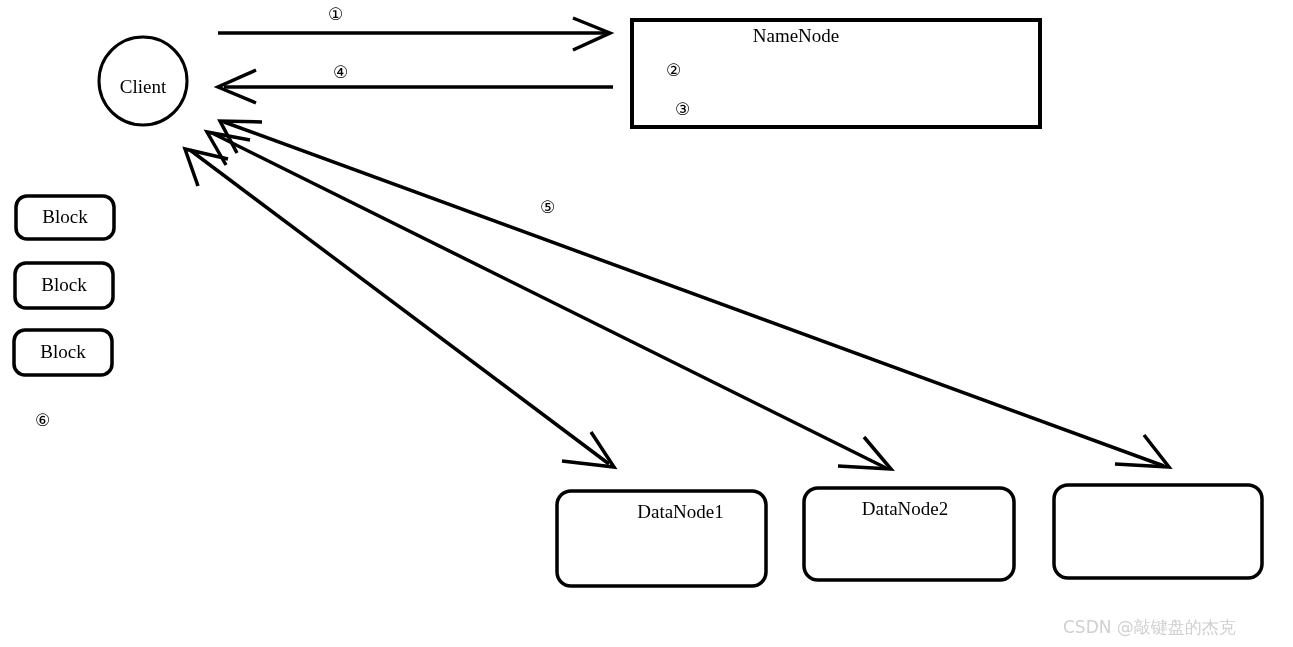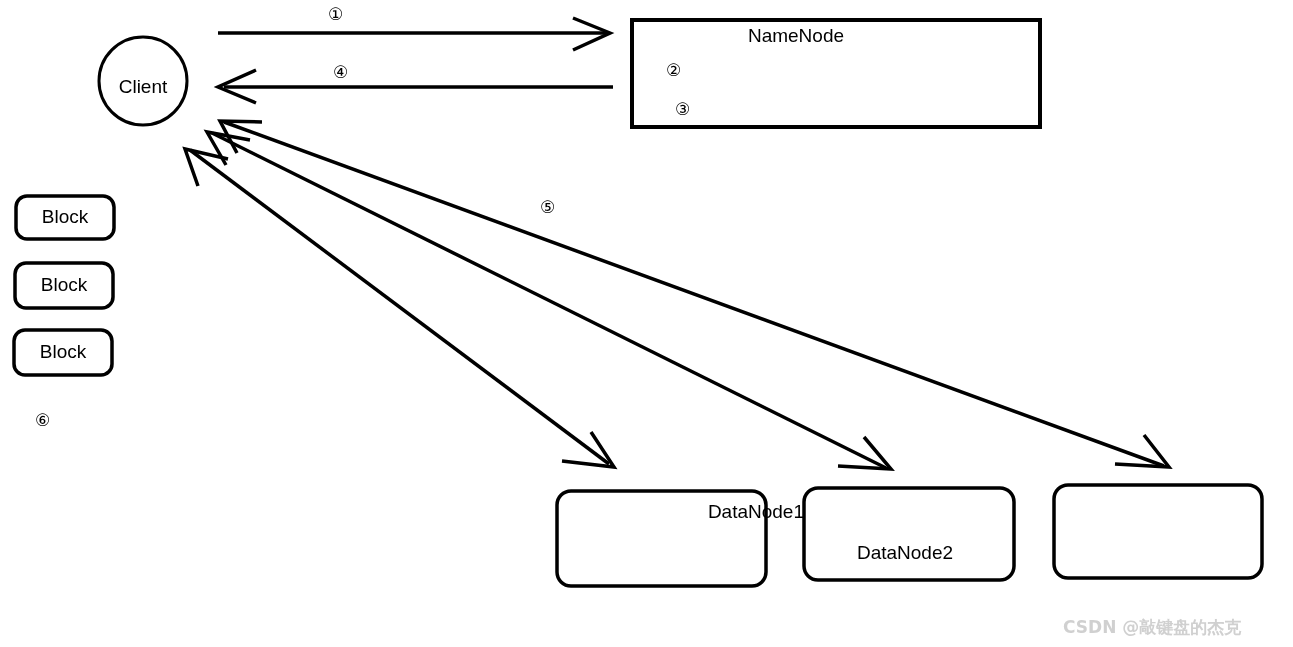--- a/index.html
+++ b/index.html
@@ -20,21 +20,21 @@
   #diagram-svg {
     position: absolute;
     left: 0;
     top: 0;
     width: 1293px;
     height: 647px;
   }
   .node-label {
     position: absolute;
     color: #000000;
-    font-family: Liberation Sans, sans-serif;
+    font-family: Liberation Serif, serif;
     font-size: 19px;
     white-space: nowrap;
     text-align: center;
     user-select: none;
   }
   .step-marker {
     position: absolute;
     color: #000000;
     font-family: "DejaVu Sans", sans-serif;
     font-size: 17px;
@@ -42,21 +42,20 @@
     white-space: nowrap;
     user-select: none;
   }
   .watermark {
     position: absolute;
     color: #d0d0d0;
     font-family: "DejaVu Sans", sans-serif;
     font-size: 17px;
     white-space: nowrap;
     user-select: none;
-    font-weight: bold;
   }
 </style>
 </head>
 <body>
 
 <div id="canvas">
 
   <svg id="diagram-svg" viewBox="0 0 1293 647">
 
     <circle cx="143" cy="81" r="44" fill="#ffffff" stroke="#000000" stroke-width="3"></circle>
@@ -102,22 +101,22 @@
   </svg>
 
   <div class="node-label" style="left:103px; top:76px; width:80px;">Client</div>
 
   <div class="node-label" style="left:706px; top:25px; width:180px;">NameNode</div>
 
   <div class="node-label" style="left:16px; top:206px; width:98px;">Block</div>
   <div class="node-label" style="left:15px; top:274px; width:98px;">Block</div>
   <div class="node-label" style="left:14px; top:341px; width:98px;">Block</div>
 
-  <div class="node-label" style="left:557px; top:501px; width:247px;text-align:right;">DataNode1</div>
-  <div class="node-label" style="left:804px; top:498px; width:202px;margin-top:44px;">DataNode2</div>
+  <div class="node-label" style="left:557px; top:501px; width:247px;">DataNode1</div>
+  <div class="node-label" style="left:804px; top:498px; width:202px;">DataNode2</div>
 
   <div class="step-marker" style="left:328px; top:6px;">①</div>
   <div class="step-marker" style="left:666px; top:62px;">②</div>
   <div class="step-marker" style="left:675px; top:101px;">③</div>
   <div class="step-marker" style="left:333px; top:64px;">④</div>
   <div class="step-marker" style="left:540px; top:199px;">⑤</div>
   <div class="step-marker" style="left:35px; top:412px;">⑥</div>
 
   <div class="watermark" style="left:1063px; top:616px;">CSDN @敲键盘的杰克</div>
 

